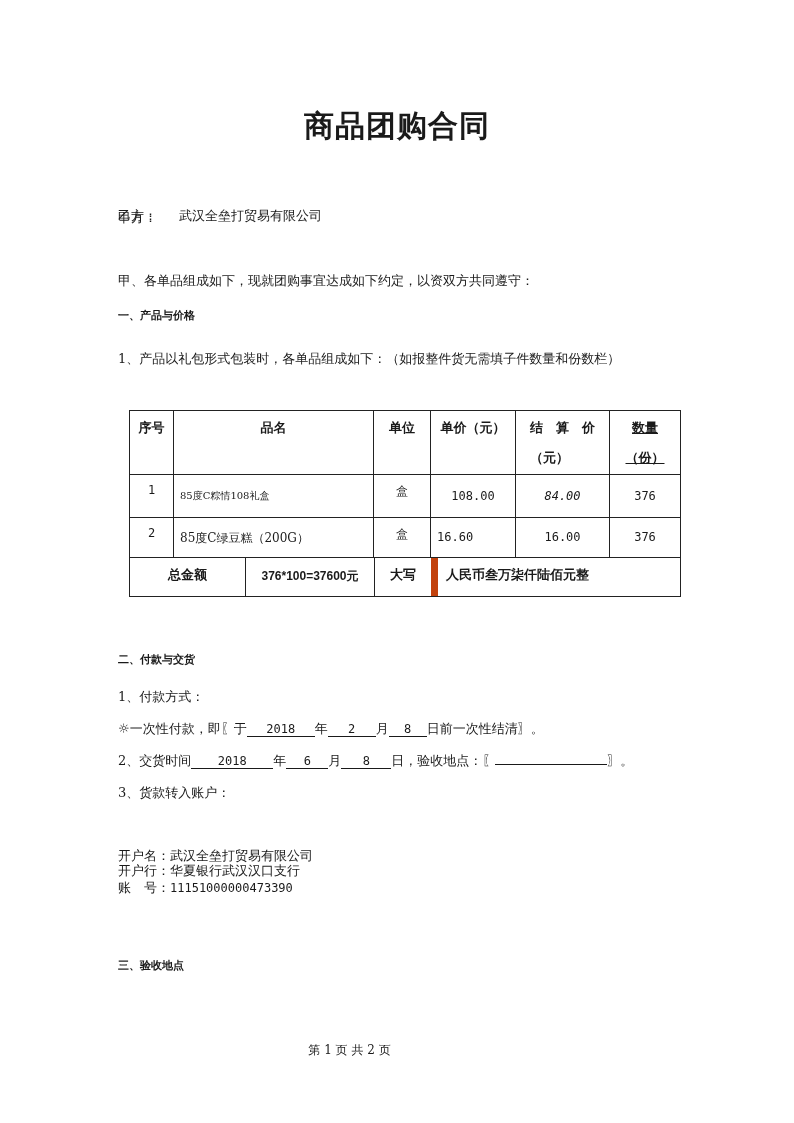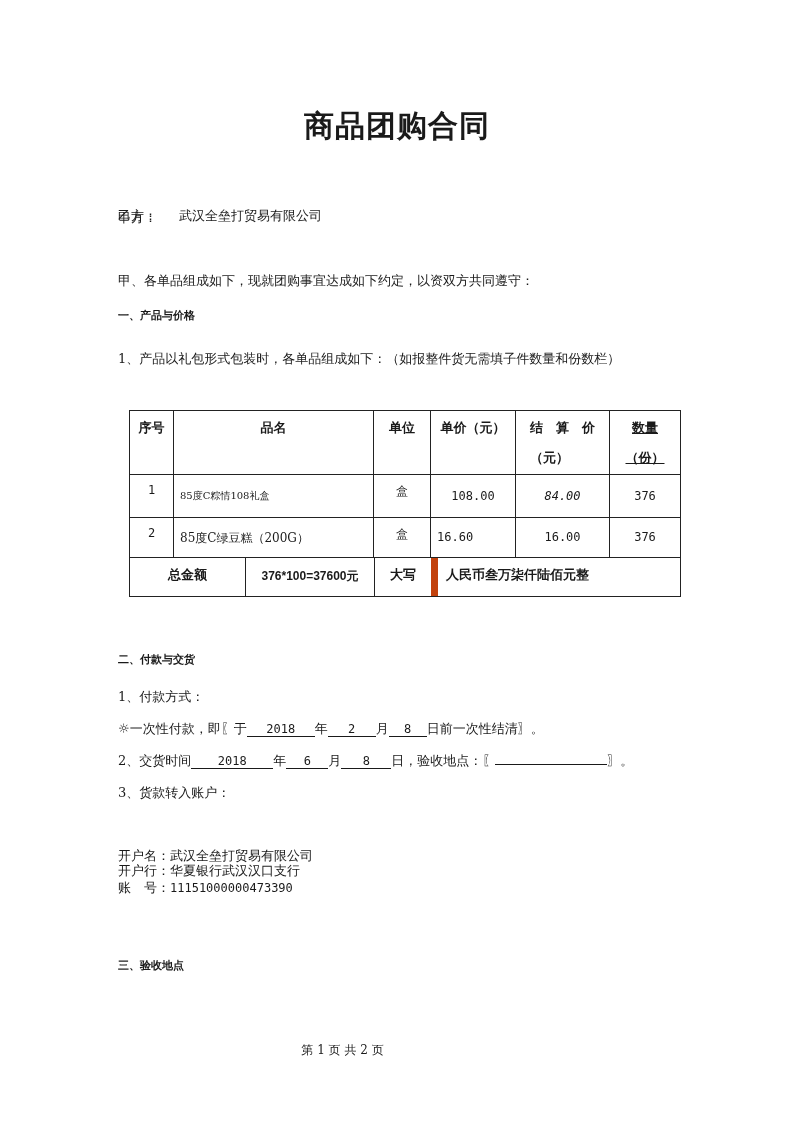--- a/index.html
+++ b/index.html
@@ -8,21 +8,21 @@
   .abs { position: absolute; white-space: nowrap; }
   .title { left: 0; width: 794px; top: 106px; text-align: center; font-size: 30px; font-weight: bold; letter-spacing: 1px; }
   .txt { font-size: 13px; }
   .bold { font-weight: bold; font-size: 11px; }
   .ul { display: inline-block; border-bottom: 1px solid #1a1a1a; text-align: center; line-height: 14px; }
   table.goods { position: absolute; left: 129px; top: 410px; border-collapse: collapse; font-size: 13px; }
   table.goods td { border: 1px solid #222; padding: 0; vertical-align: top; }
   .th { font-weight: bold; text-align: center; padding-top: 8px !important; }
   .mono { font-family: "DejaVu Sans Mono", "Liberation Mono", monospace; font-size: 12px; }
   .cell-c { text-align: center; }
-  .footer { left: 5px; width: 675px; top: 1042px; text-align: center; font-size: 12px; }
+  .footer { left: 12px; width: 675px; top: 1042px; text-align: center; font-size: 12px; }
 </style>
 </head>
 <body>
 
 <div class="abs title">商品团购合同</div>
 
 <div class="abs txt" style="left:118px; top:180px;margin-top:29px;">
   <span>甲方：</span><span></span>
 </div>
 <div class="abs txt" style="left:118px; top:207px;">

